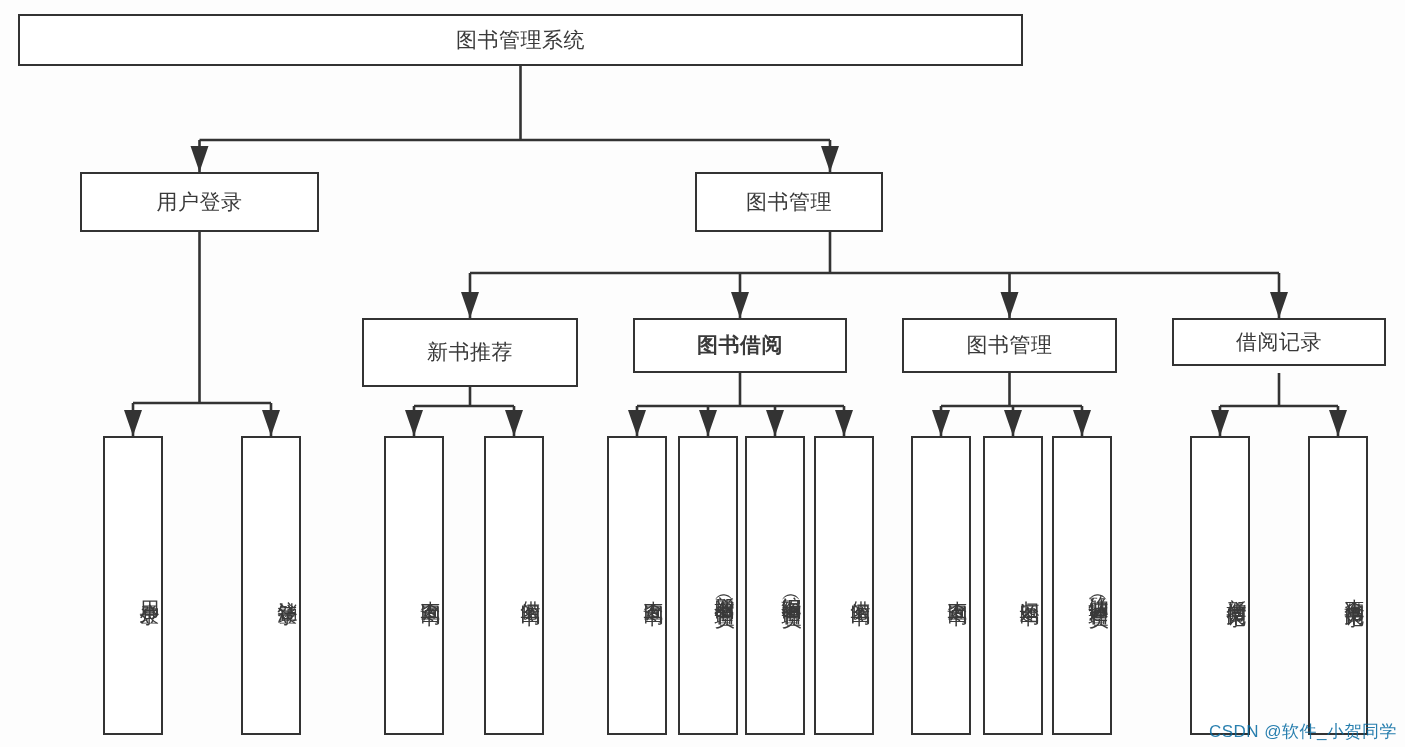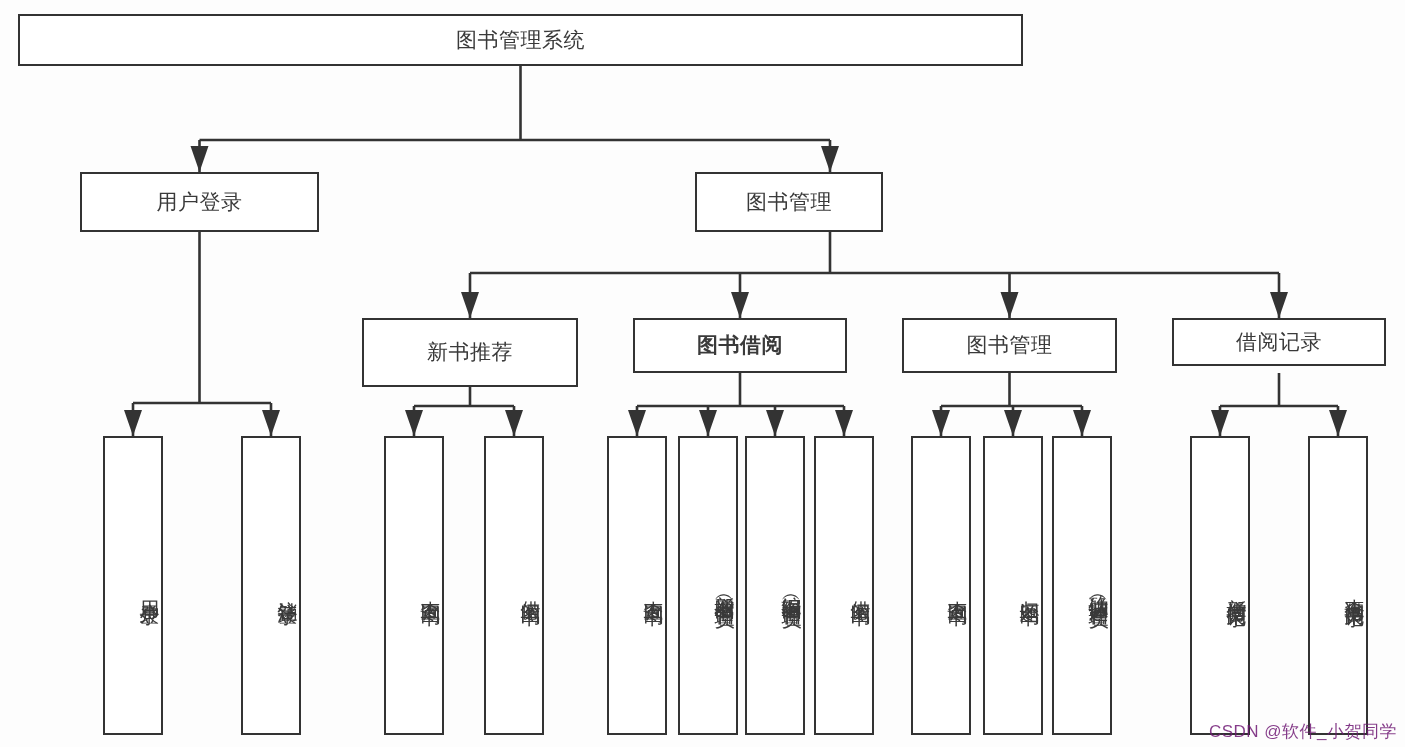--- a/index.html
+++ b/index.html
@@ -52,21 +52,21 @@
   .node.v .vtext {
     writing-mode: vertical-rl;
     text-orientation: upright;
     white-space: nowrap;
   }
   #watermark {
     position: absolute;
     right: 8px;
     bottom: 4px;
     font-size: 17px;
-    color: #701a75;
+    color: #0369a1;
     opacity: 0.85;
     white-space: nowrap;
     letter-spacing: 0.5px;
     pointer-events: none;
   }
 </style>
 </head>
 <body>
 
 <div id="canvas">

